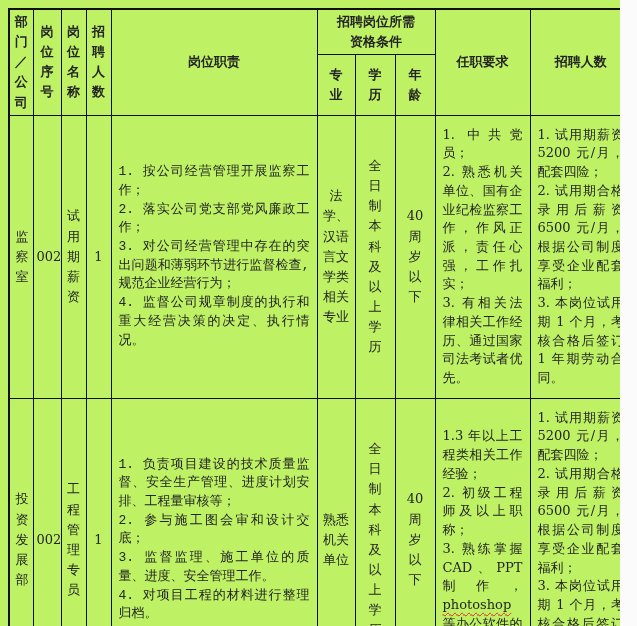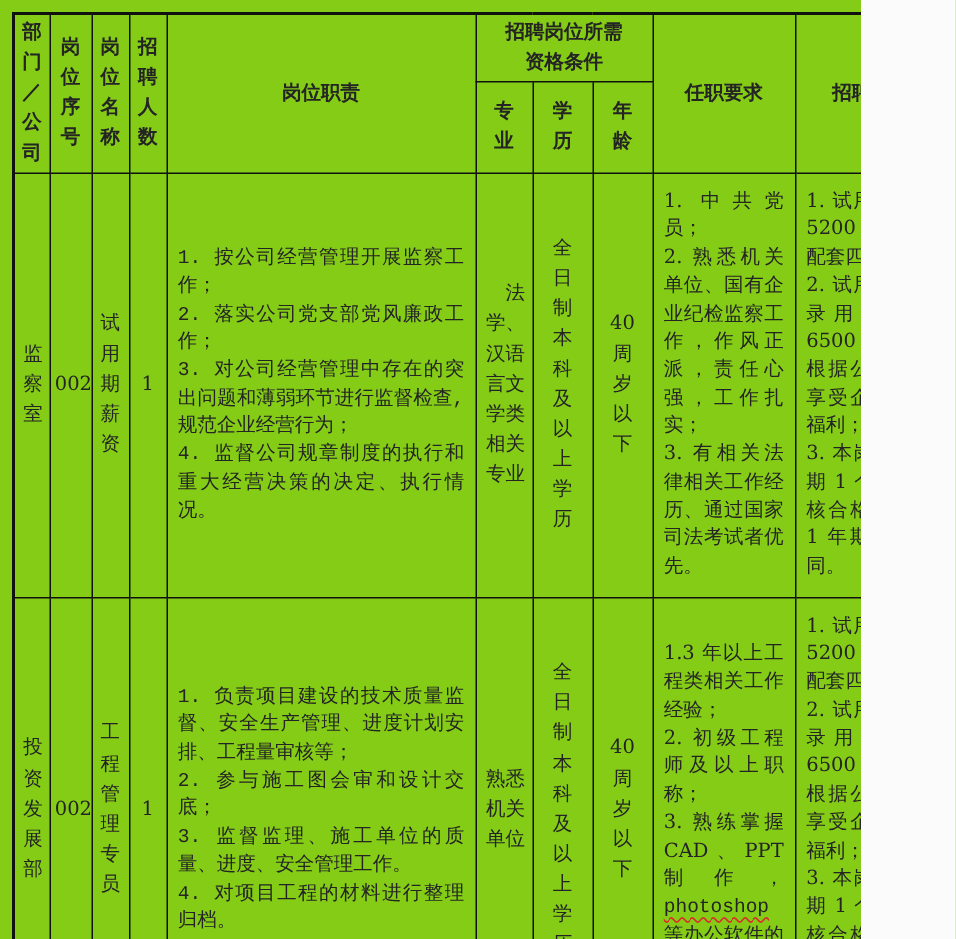--- a/index.html
+++ b/index.html
@@ -2,63 +2,62 @@
 <html lang="zh"><head>
 <meta charset="utf-8">
 <style>
   html, body {
     margin: 0;
     padding: 0;
     background: #fbfbfb;
     font-family: "DejaVu Serif", "Liberation Serif", serif;
   }
   .page {
-    width: 574px;
+    width: 620px;
     height: 626px;
     box-sizing: border-box;
     padding: 8px 6px 3px 8px;
-    background: #84cc16;
+    background: #bef264;
     overflow: hidden;
   }
   table.recruit {
     border-collapse: collapse;
     table-layout: fixed;
     width: 623px;
     color: #242424;
     border: 2px solid #111;
   }
   table.recruit th, table.recruit td {
     border: 1px solid #111;
     vertical-align: middle;
     text-align: center;
     padding: 8px 3px;
     font-size: 13px;
     overflow: hidden;
   }
   table.recruit th { font-weight: bold; padding: 2px 1px; }
   
   .w1 { width: 18px; margin: 0 auto; line-height: 1.55; word-break: break-all; text-align: center; }
-  .w2 { width: 28px; margin: 0 auto; line-height: 1.55; text-align: right; }
+  .w2 { width: 28px; margin: 0 auto; line-height: 1.55; text-align: center; }
   .pre {
     white-space: pre-line;
     text-align: justify;
     line-height: 1.44;
     padding: 2px 4px;
   }
   td.cell-long { padding: 4px 6px; font-family: Liberation Mono, monospace; }
   .qual-head { white-space: pre-line; line-height: 1.5; }
   .nowrap { white-space: nowrap; }
   tr.head-top  { height: 32px; }
   tr.head-sub  { height: 60px; }
   tr.row-1     { height: 258px; }
   tr.row-2     { height: 252px; }
   .misspell {
     text-decoration: underline wavy #d92b2b 1px;
     text-underline-offset: 3px;
-    font-family: Liberation Mono, monospace;
   }
 </style>
 </head>
 <body>
 
 <div class="page">
   <table class="recruit">
     <colgroup>
       <col style="width:24px">
         <col style="width:28px">

